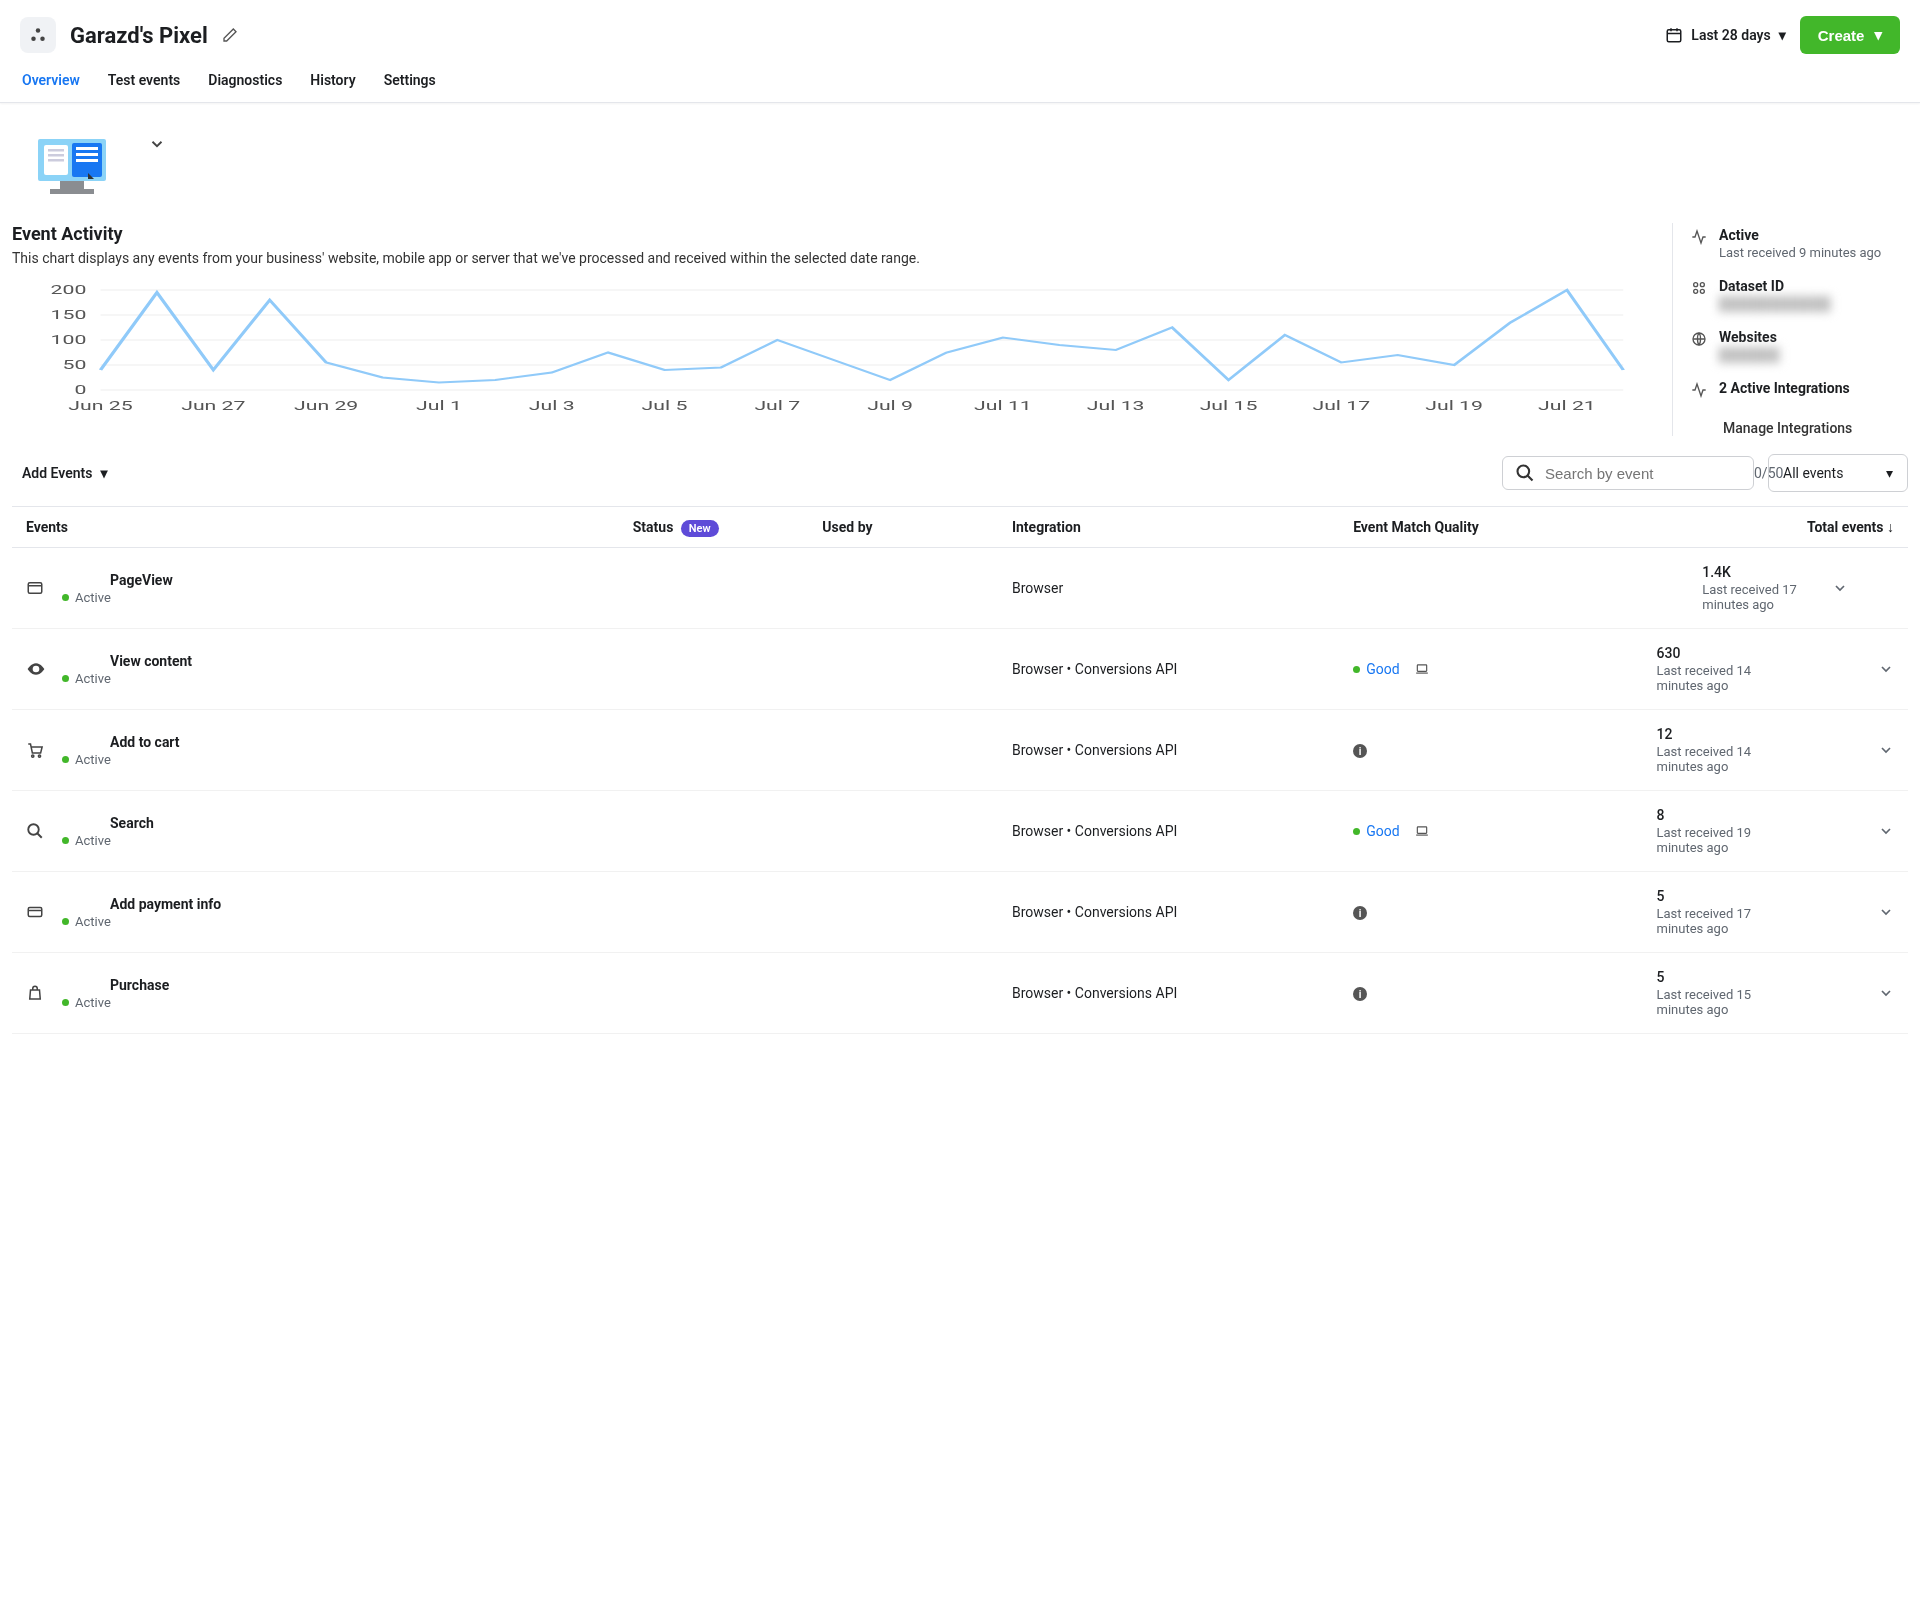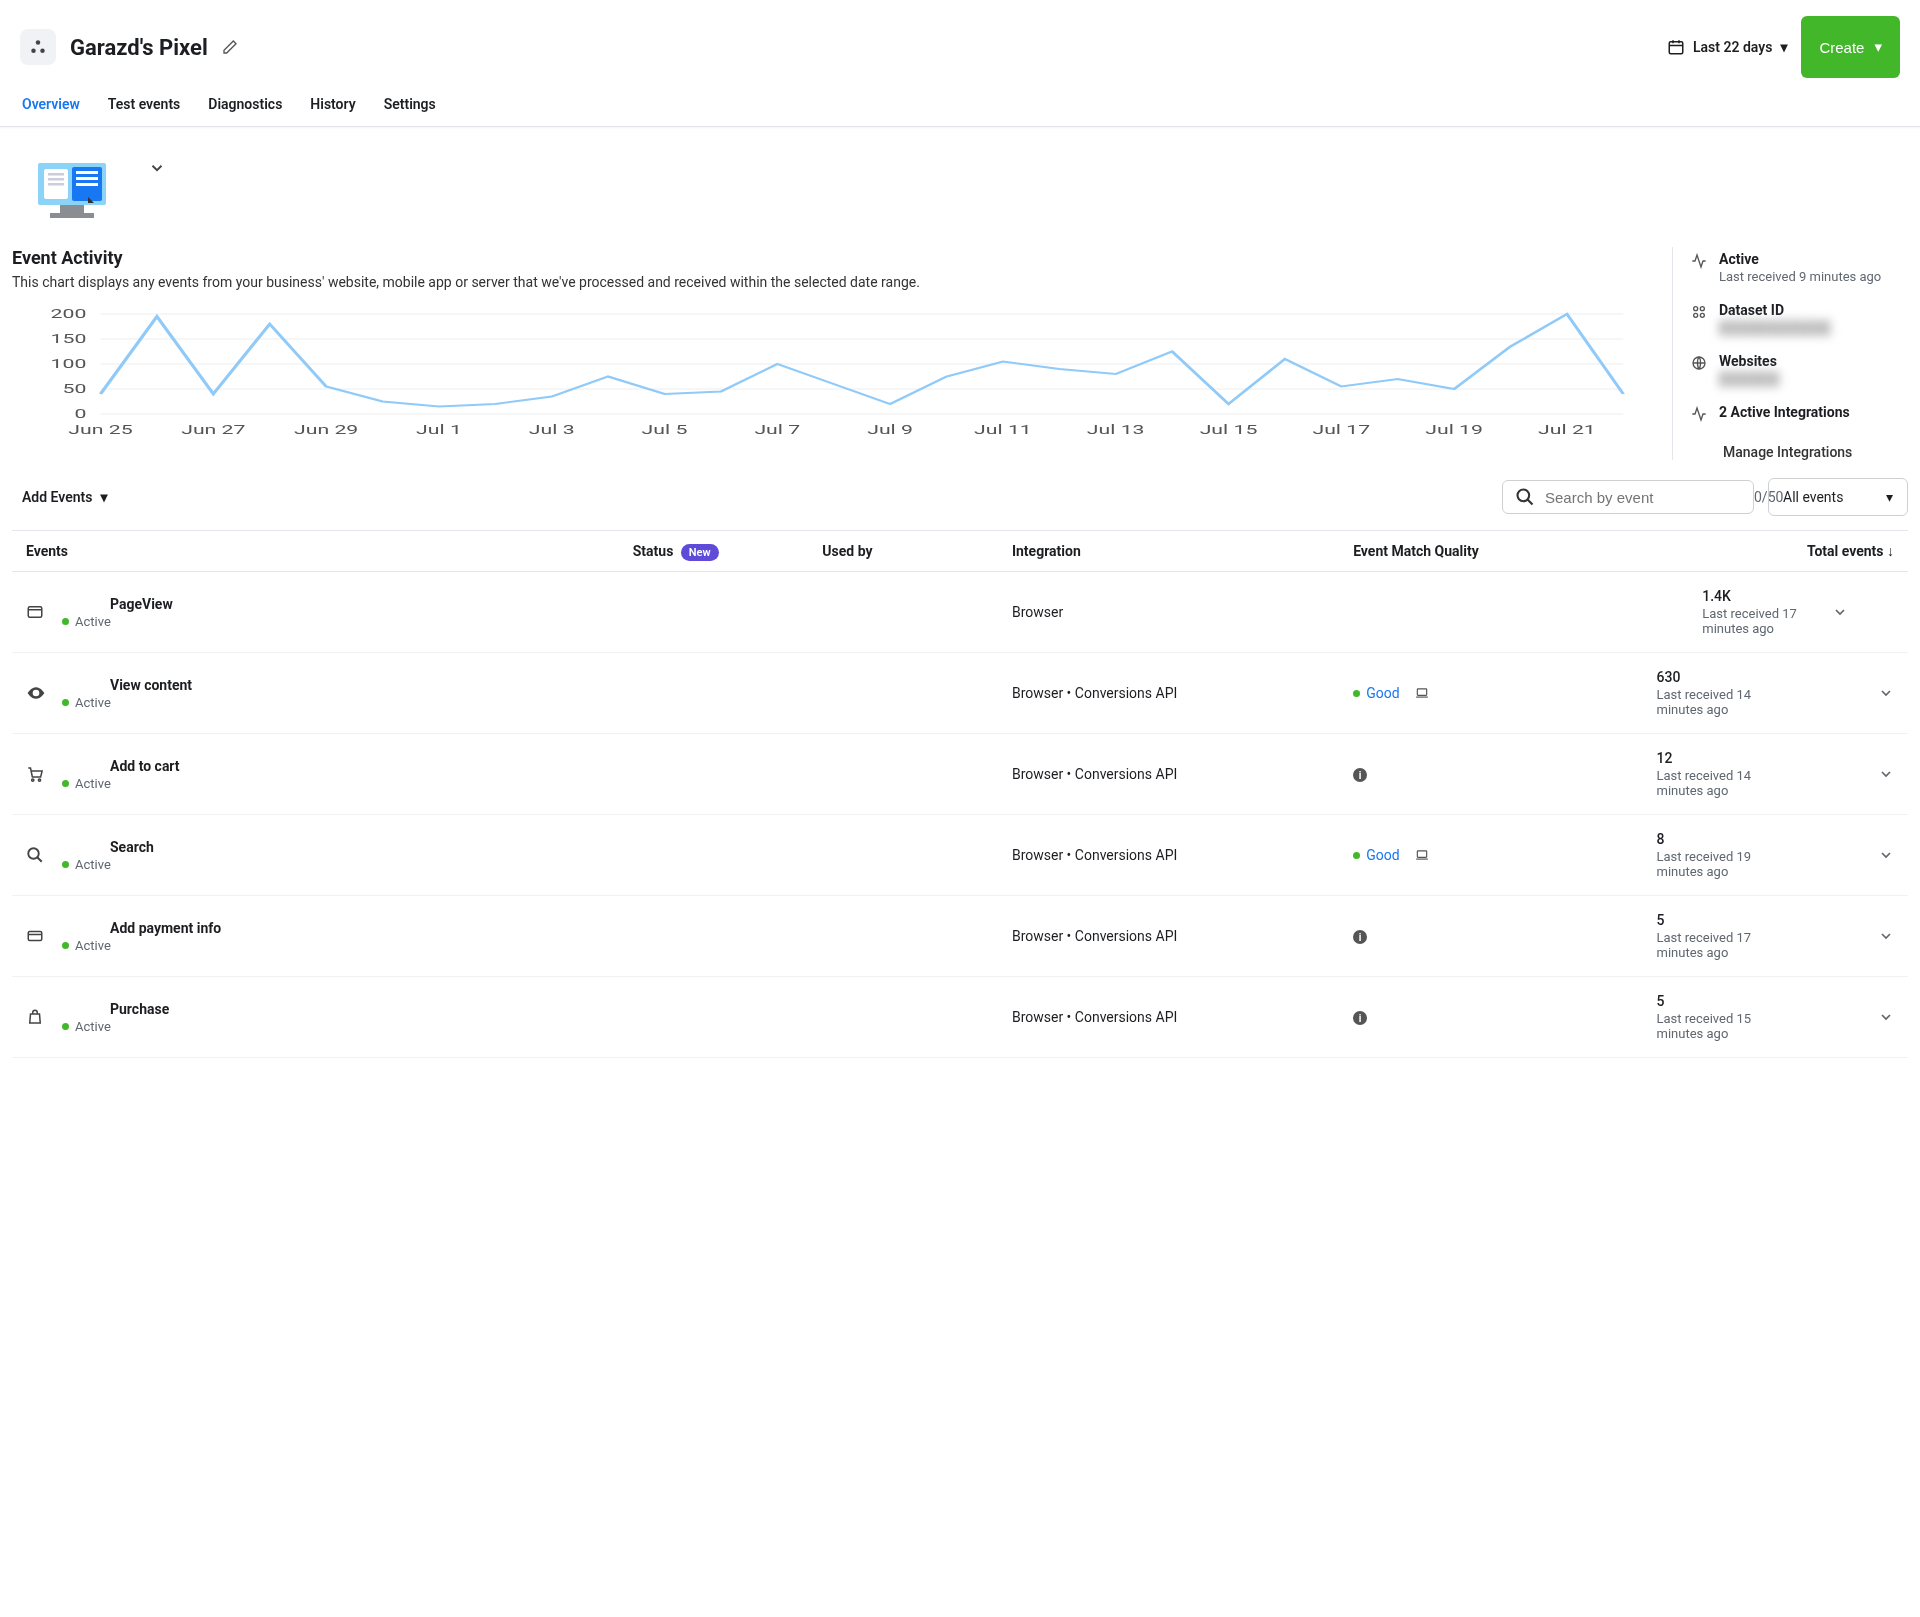--- a/index.html
+++ b/index.html
@@ -31,23 +31,23 @@
   .header-right { display: flex; align-items: center; gap: 14px; }
   .date-range {
     display: flex; align-items: center; gap: 8px;
     font-weight: 600;
     cursor: pointer;
   }
   .btn-create {
     background: #42b72a;
     color: #fff;
     border: none;
-    padding: 22px 18px;
+    padding: 10px 18px;
     font-size: 15px;
-    font-weight: 400;
+    font-weight: 700;
     border-radius: 6px;
     display: inline-flex;
     align-items: center;
     gap: 10px;
     cursor: pointer;
   }
   .tabs {
     display: flex;
     gap: 28px;
     padding: 18px 22px 0 22px;
@@ -219,21 +219,21 @@
     </span>
   </div>
   <div class="header-right">
     <div class="date-range">
       <span>
         <svg width="18" height="18" viewBox="0 0 24 24" fill="none" stroke="currentColor" stroke-width="2">
             <rect x="3" y="5" width="18" height="16" rx="2"></rect>
             <path d="M3 10h18M8 3v4M16 3v4"></path>
           </svg>
       </span>
-      <span>Last 22 days</span>
+      <span>Last 28 days</span>
       <span>▾</span>
     </div>
     <button class="btn-create">
       <span>Create</span>
       <span>▾</span>
     </button>
   </div>
 </div>
 
 <div class="tabs">

